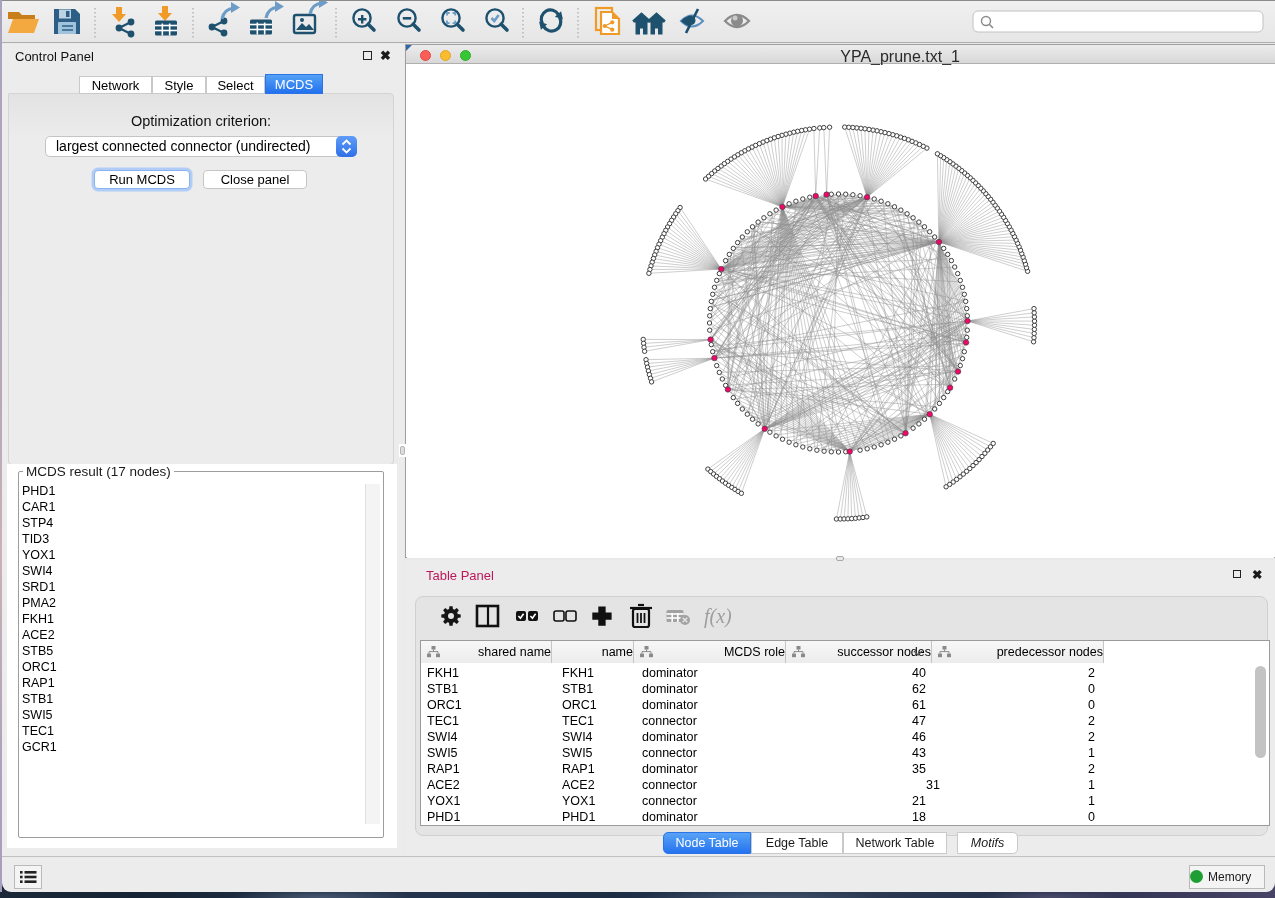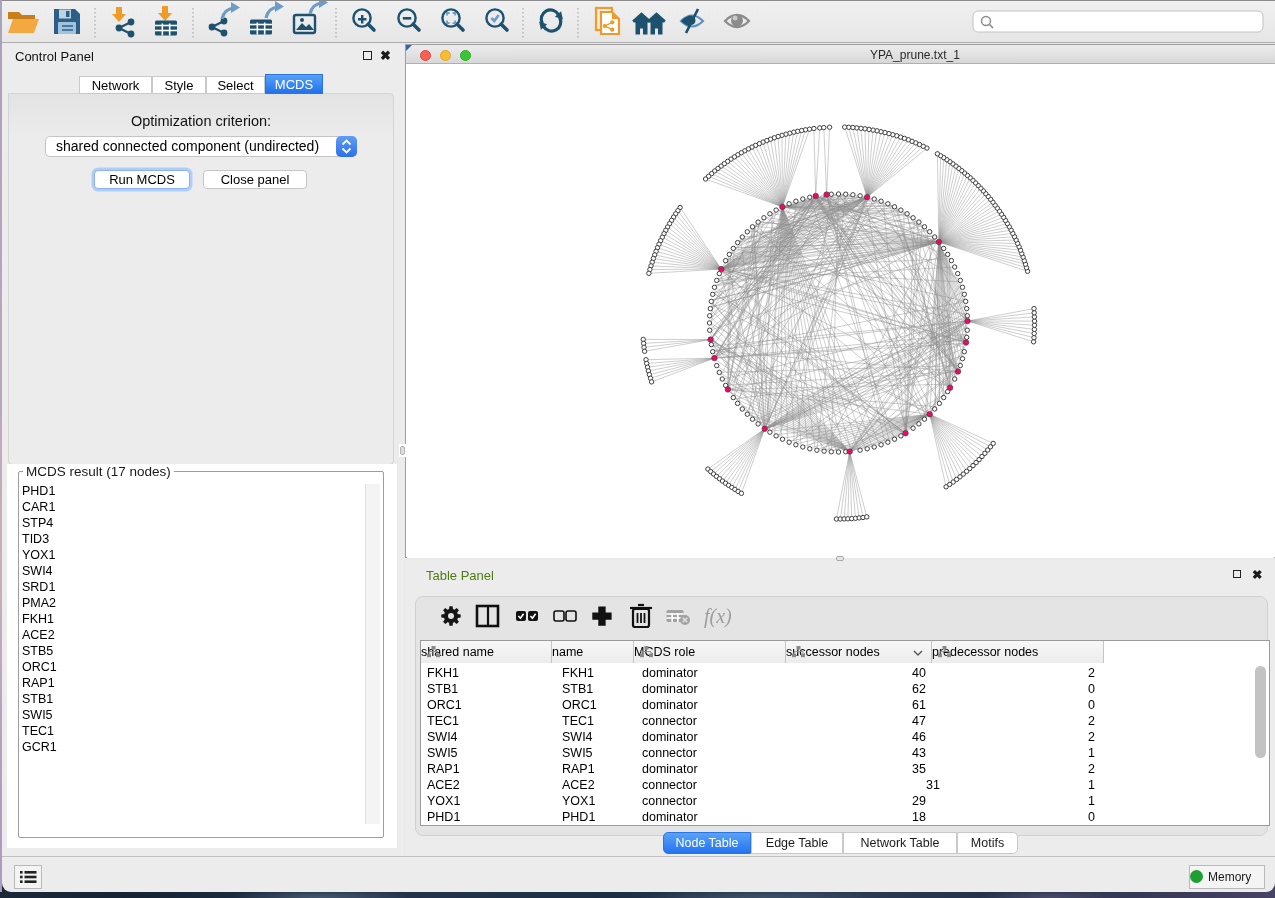--- a/index.html
+++ b/index.html
@@ -23,29 +23,29 @@
 
 #mcdswhite{left:7px;top:464px;width:390px;height:384px;background:#fff}
 #fieldset{left:18px;top:471px;width:366px;height:367px;border:1px solid #9d9d9d;border-radius:2px}
 #legend{left:23px;top:464px;background:#fff;padding:0 3px;font-size:13.5px}
 .mcitem{position:absolute;left:22px;font-size:12.5px;color:#000}
 #listsb{left:365px;top:484px;width:15px;height:340px;background:#f4f4f4;border-left:1px solid #e0e0e0}
 
 #netwin{left:405px;top:44px;width:870px;height:514px;background:#fff;border:1px solid #9f9f9f;border-right:none}
 #nettitle{position:absolute;left:0;top:0;width:100%;height:19px;background:linear-gradient(#ececec,#d8d8d8);border-bottom:1px solid #b0b0b0}
 .tl{position:absolute;top:4.5px;width:11px;height:11px;border-radius:50%}
-#nettext{position:absolute;top:2.5px;left:464px;width:120px;text-align:left;font-size:12px;color:#2a2a2a}
+#nettext{position:absolute;top:2.5px;left:434px;width:120px;text-align:right;font-size:16px;color:#2a2a2a}
 #netcanvas{position:absolute;left:1px;top:20px;width:867px;height:493px;background:#fff}
 
 #tpanel{left:405px;top:560px;width:870px;height:296px;background:#ececec}
-#tpanel .title{position:absolute;left:21px;top:8px;font-size:13px;color:#4d7c0f}
+#tpanel .title{position:absolute;left:21px;top:8px;font-size:13px;color:#be185d}
 #tcard{position:absolute;left:10px;top:36px;width:853px;height:240px;background:#e4e4e4;border:1px solid #d0d0d0;border-radius:8px}
 #ttool{position:absolute;left:24px;top:36px;width:769px;height:44px}
 #ttable{position:absolute;left:15px;top:80px;width:850px;height:186px;background:#fff;border:1px solid #9b9b9b}
-.th{position:absolute;top:0;height:22px;background:linear-gradient(#f7f7f7,#ececec);border-right:1px solid #c5c5c5;font-size:12.5px;text-align:left;line-height:22px;color:#000}
+.th{position:absolute;top:0;height:22px;background:linear-gradient(#f7f7f7,#ececec);border-right:1px solid #c5c5c5;font-size:12.5px;text-align:right;line-height:22px;color:#000}
 .th.empty{background:#fff;border-right:none}
 .td{position:absolute;font-size:12.5px;color:#000;height:16px;line-height:16px}
 #tsb{position:absolute;right:1px;top:23px;width:15px;height:161px;background:#fff}
 #tsbthumb{position:absolute;right:3px;top:25px;width:11px;height:92px;background:#c3c3c3;border-radius:6px}
 .btab{position:absolute;top:0;height:22px;background:#fff;border:1px solid #c9c9c9;font-size:12.5px;text-align:center;line-height:21px}
 .btab.sel{background:linear-gradient(#58a3f6,#2473ef);border-color:#2b74e8;color:#fff;border-radius:5px}
 
 #statusbar{left:2px;top:856px;width:1273px;height:36px;background:#ececec;border-top:1px solid #c0c0c0;border-radius:0 0 9px 9px}
 #listbtn{position:absolute;left:12px;top:8px;width:28px;height:24px;background:#f4f4f4;border:1px solid #b9b9b9}
 #membtn{position:absolute;right:10px;top:8px;width:76px;height:24px;background:#f4f4f4;border:1px solid #b9b9b9;font-size:12px;line-height:22px}
@@ -156,21 +156,21 @@
   <div style="position:absolute;left:13px;top:5px;font-size:13px;color:#111">Control Panel</div>
   <div style="position:absolute;left:361px;top:7px;width:9px;height:9px;border:1.5px solid #222"></div>
   <div style="position:absolute;left:378px;top:4px;font-size:13px;font-weight:bold">✖</div>
 </div>
 <div id="cpcard" class="abs"></div>
 <div class="tab" style="left:79px;top:76px;width:73px">Network</div>
 <div class="tab" style="left:152px;top:76px;width:54px">Style</div>
 <div class="tab" style="left:206px;top:76px;width:59px">Select</div>
 <div class="tab sel" style="left:265px;top:74px;width:58px;height:20px;line-height:19px">MCDS</div>
 <div id="optlab" class="abs">Optimization criterion:</div>
-<div id="dropdown" class="abs">shared connected component (undirected)</div>
+<div id="dropdown" class="abs">largest connected connector (undirected)</div>
 <div id="dropstep" class="abs"><svg width="21" height="21">
       <path d="M6.5,8.5 l4,-4 4,4" fill="none" stroke="#fff" stroke-width="1.8"></path>
       <path d="M6.5,12.5 l4,4 4,-4" fill="none" stroke="#fff" stroke-width="1.8"></path>
     </svg></div>
 <div id="runbtn" class="btn" style="left:94px;top:170px;width:96px">Run MCDS</div>
 <div class="btn" style="left:203px;top:170px;width:104px">Close panel</div>
 <div id="mcdswhite" class="abs"></div>
 <div id="fieldset" class="abs"></div>
 <div id="legend" class="abs">MCDS result (17 nodes)</div>
 <div id="listsb" class="abs"></div>
@@ -613,34 +613,34 @@
       <div class="td" style="left:365px;top:120px;width:140px;text-align:right">35</div>
       <div class="td" style="left:511px;top:120px;width:163px;text-align:right">2</div>
       <div class="td" style="left:6px;top:136px">ACE2</div>
       <div class="td" style="left:141px;top:136px">ACE2</div>
       <div class="td" style="left:221px;top:136px">connector</div>
       <div class="td" style="left:379px;top:136px;width:140px;text-align:right">31</div>
       <div class="td" style="left:511px;top:136px;width:163px;text-align:right">1</div>
       <div class="td" style="left:6px;top:152px">YOX1</div>
       <div class="td" style="left:141px;top:152px">YOX1</div>
       <div class="td" style="left:221px;top:152px">connector</div>
-      <div class="td" style="left:365px;top:152px;width:140px;text-align:right">29</div>
+      <div class="td" style="left:365px;top:152px;width:140px;text-align:right">21</div>
       <div class="td" style="left:511px;top:152px;width:163px;text-align:right">1</div>
       <div class="td" style="left:6px;top:168px">PHD1</div>
       <div class="td" style="left:141px;top:168px">PHD1</div>
       <div class="td" style="left:221px;top:168px">dominator</div>
       <div class="td" style="left:365px;top:168px;width:140px;text-align:right">18</div>
       <div class="td" style="left:511px;top:168px;width:163px;text-align:right">0</div>
       <div id="tsb"></div>
       <div id="tsbthumb"></div>
     </div>
   <div class="btab sel" style="left:258px;top:272px;width:88px;border-radius:5px 0 0 5px;">Node Table</div>
     <div class="btab" style="left:346px;top:272px;width:92px;">Edge Table</div>
-    <div class="btab" style="left:438px;top:272px;width:114px;">Network Table</div>
-    <div class="btab" style="left:552px;top:272px;width:61px;border-radius:0 5px 5px 0;">Motifs</div>
+    <div class="btab" style="left:438px;top:272px;width:104px;">Network Table</div>
+    <div class="btab" style="left:552px;top:272px;width:61px;border-radius:0 5px 5px 0;font-style:italic;">Motifs</div>
 </div>
 
 <div class="abs" style="left:399px;top:444px;width:7px;height:13px;background:#fff"></div>
 <div class="abs" style="left:400px;top:446px;width:5px;height:9px;background:#ddd;border:1px solid #b5b5b5;border-radius:2px"></div>
 <div class="abs" style="left:836px;top:556px;width:8px;height:5px;background:#e8e8e8;border:1px solid #aaa;border-radius:2px"></div>
 <div id="statusbar" class="abs">
   <div id="listbtn"><svg width="26" height="22">
         <g fill="#222">
           <rect x="5" y="5" width="2.6" height="2.6"></rect>
           <rect x="9.5" y="5" width="12" height="2.6"></rect>

